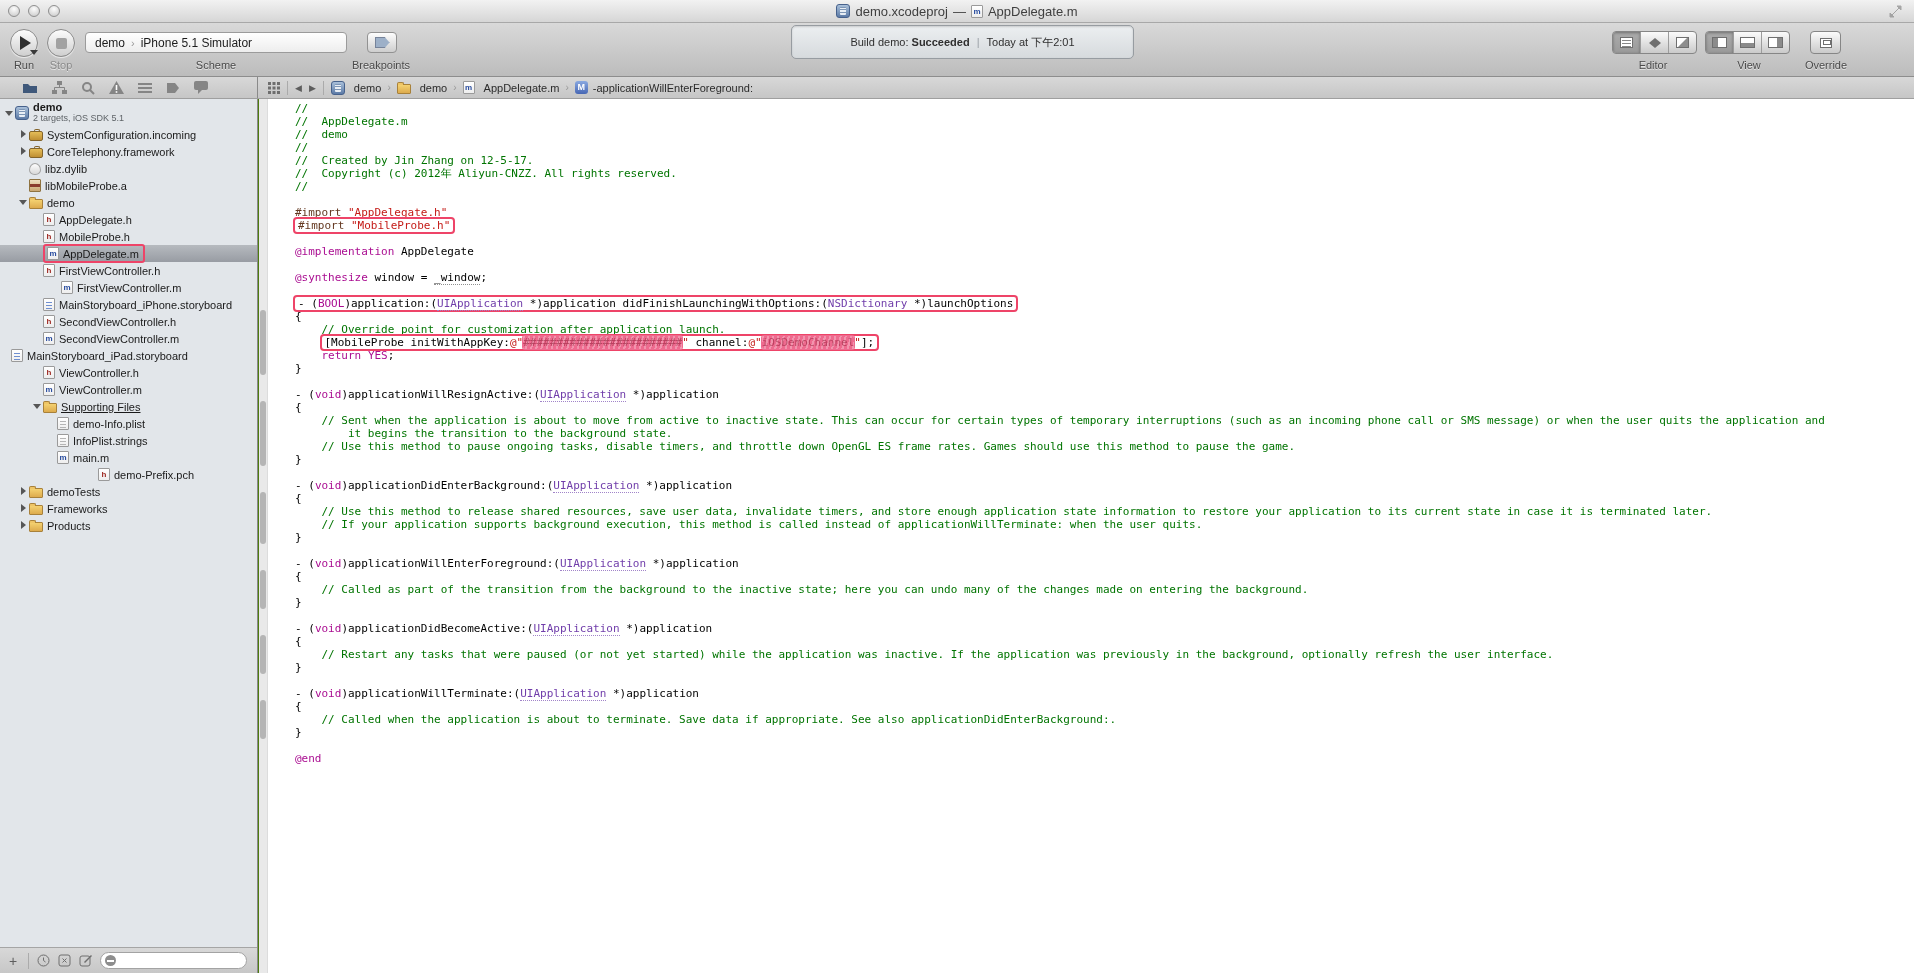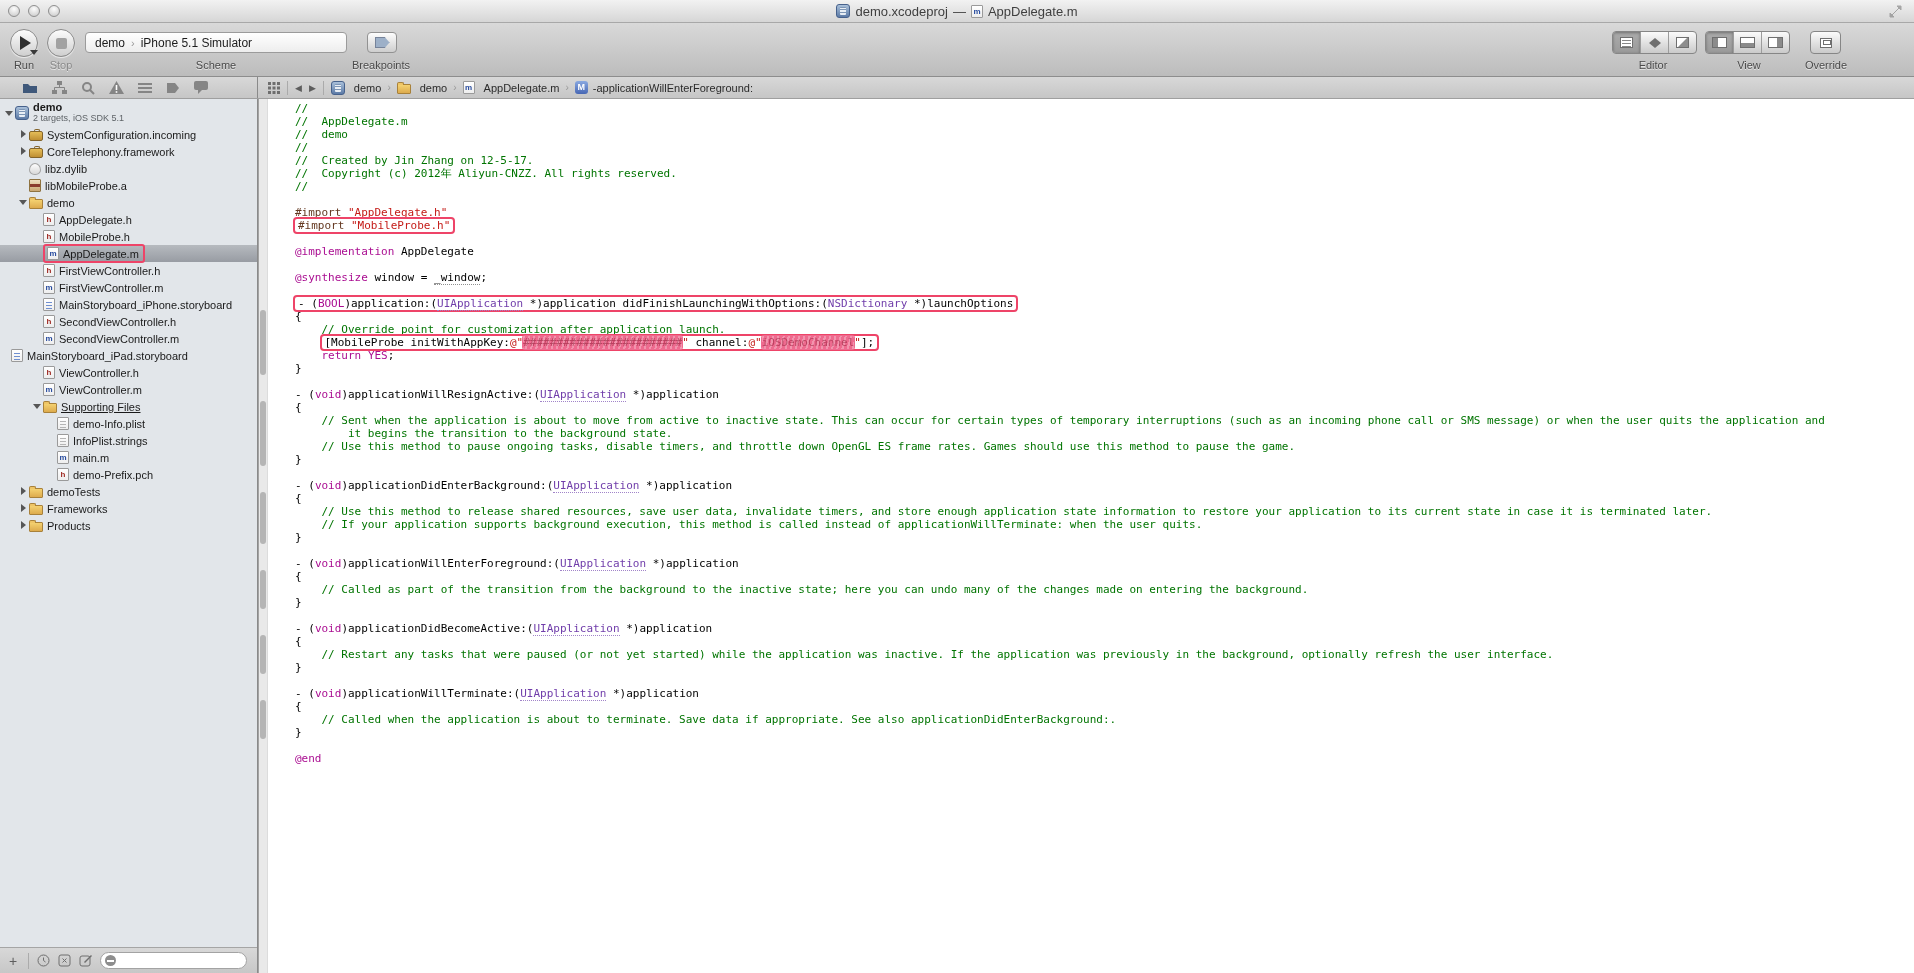--- a/index.html
+++ b/index.html
@@ -1,16 +1,16 @@
 <!DOCTYPE html>
 <html><head>
 <meta charset="utf-8">
 <style>
   html,body{margin:0;padding:0;background:#555;font-family:"Liberation Sans",sans-serif;}
-  .win{position:relative;width:1914px;height:973px;background:#a3a3a3;overflow:hidden;
+  .win{position:relative;width:1914px;height:973px;background:#4d7c0f;overflow:hidden;
        font-family:"Liberation Sans",sans-serif;-webkit-font-smoothing:antialiased;}
 
   
   .titlebar{position:absolute;left:0;top:0;width:100%;height:22px;
     background:linear-gradient(#f2f2f2,#d6d6d6);border-bottom:1px solid #a8a8a8;}
   .lights{position:absolute;left:8px;top:5px;display:flex;gap:8px;}
   .light{width:12px;height:12px;border-radius:50%;border:1px solid #8f8f8f;
     background:radial-gradient(circle at 50% 30%,#fdfdfd,#c6c6c6);box-sizing:border-box;}
   .wtitle{position:absolute;left:0;right:0;top:0;height:22px;display:flex;align-items:center;
     justify-content:center;gap:5px;font-size:13px;color:#3f3f3f;}
@@ -186,20 +186,25 @@
       <span class="schevron">›</span>
       <span>iPhone 5.1 Simulator</span>
     </div>
     <div class="tlabel" style="left:116px;width:200px">Scheme</div>
 
     <div class="bpbtn">
       <span class="bptag"></span>
     </div>
     <div class="tlabel" style="left:331px;width:100px">Breakpoints</div>
 
+    <div class="status">
+      <span><span>Build demo: </span><b>Succeeded</b></span>
+      <span class="statdiv">|</span>
+      <span>Today at 下午2:01</span>
+    </div>
 
     <div class="seg" style="left:1612px">
       <span class="sel">
           <span class="glyph-doc"></span>
         </span>
       <span>
           <span class="glyph-asst" style="margin-left:6px"></span>
         </span>
       <span>
           <span class="glyph-ver"></span>
@@ -377,21 +382,21 @@
             <span class="lbl">AppDelegate.m</span>
           </span>
         </div>
         <div class="trow" style="padding-left: 32px;">
           <span class="tri none"></span>
           <span class="rowin">
             <span class="fi doc h" data-ch="h"></span>
             <span class="lbl">FirstViewController.h</span>
           </span>
         </div>
-        <div class="trow" style="padding-left: 32px;">
+        <div class="trow" style="padding-left: 32px; gap: 18px;">
           <span class="tri none"></span>
           <span class="rowin">
             <span class="fi doc m" data-ch="m"></span>
             <span class="lbl">FirstViewController.m</span>
           </span>
         </div>
         <div class="trow" style="padding-left: 32px;">
           <span class="tri none"></span>
           <span class="rowin">
             <span class="fi doc sb"></span>
@@ -454,21 +459,21 @@
             <span class="lbl">InfoPlist.strings</span>
           </span>
         </div>
         <div class="trow" style="padding-left: 46px;">
           <span class="tri none"></span>
           <span class="rowin">
             <span class="fi doc m" data-ch="m"></span>
             <span class="lbl">main.m</span>
           </span>
         </div>
-        <div class="trow" style="padding-left: 46px;">
+        <div class="trow" style="padding-left: 46px; margin-left: 41px;">
           <span class="tri none"></span>
           <span class="rowin">
             <span class="fi doc pch" data-ch="h"></span>
             <span class="lbl">demo-Prefix.pch</span>
           </span>
         </div>
         <div class="trow" style="padding-left: 18px;">
           <span class="tri closed"></span>
           <span class="rowin">
             <span class="fi folder"></span>

